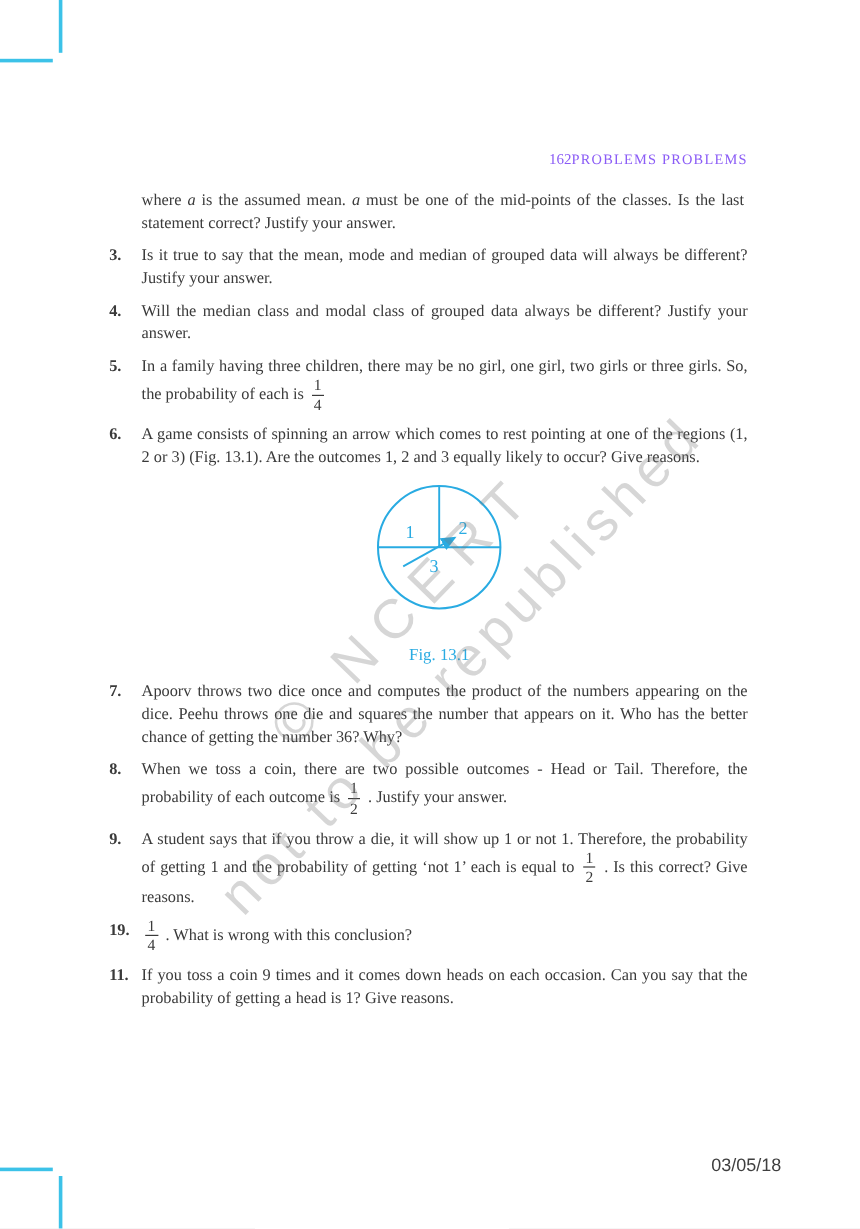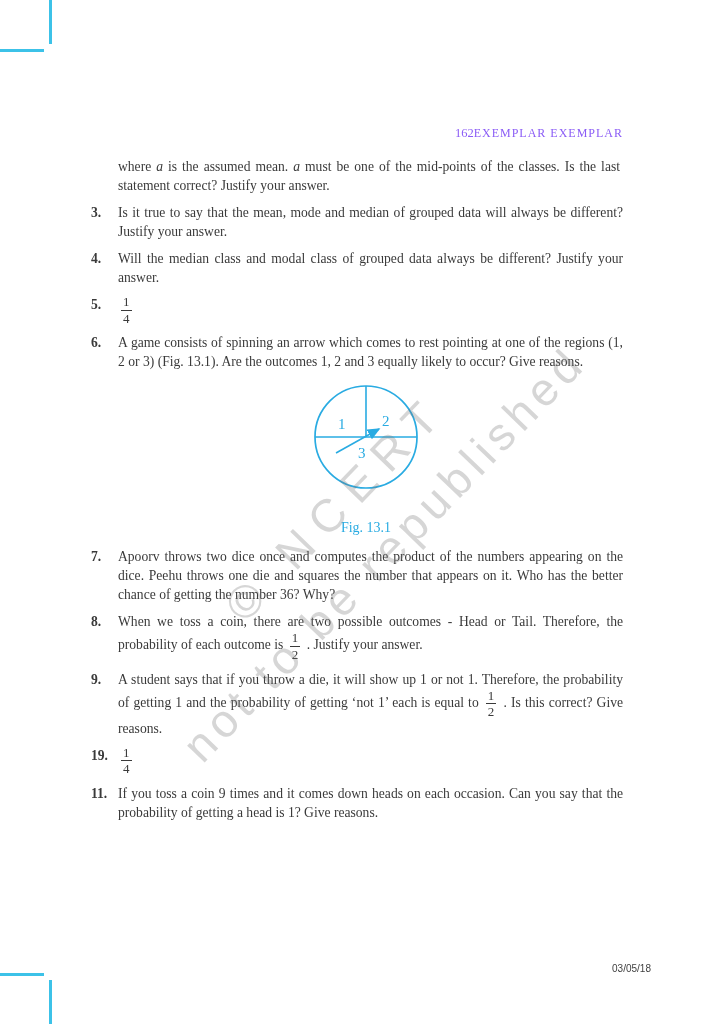--- a/index.html
+++ b/index.html
@@ -68,60 +68,60 @@
     line-height: 1.45;
     z-index: 5;
   }
   .watermark .wm1 { display:block; font-size: 46px; letter-spacing: 13px; }
   .watermark .wm2 { display:block; font-size: 46px; letter-spacing: 6px; }
 
   
   .datestamp {
     position: absolute; top: 963px; right: 66px;
     font-family: "Liberation Sans", sans-serif;
-    font-size: 10px; color: #3f3f3f;
+    font-size: 15px; color: #3f3f3f;
   }
 </style>
 </head>
 <body>
 
 <div class="page">
 
   <div class="crop tl-v"></div>
   <div class="crop tl-h"></div>
   <div class="crop bl-h"></div>
   <div class="crop bl-v"></div>
 
   <div class="watermark">
     <span class="wm1">© NCERT</span>
     <span class="wm2">not to be republished</span>
   </div>
 
   <div class="header">
     <span class="pnumber">162</span>
-    <span class="ptitle">EXEMPLAR  EXEMPLAR</span>
+    <span class="ptitle">PROBLEMS  PROBLEMS</span>
   </div>
 
   <div class="content">
 
     <div class="intro"><span>where </span><i>a</i><span> is the assumed mean.  </span><i>a</i><span> must be one of the mid-points of the classes. Is the last statement correct? Justify your answer.</span></div>
 
     <div class="problem">
       <span class="pnum">3.</span>
       <div class="ptext"><span>Is it true to say that the mean, mode and median of grouped data will always be different? Justify your answer.</span></div>
     </div>
 
     <div class="problem">
       <span class="pnum">4.</span>
       <div class="ptext"><span>Will the median class and modal class of grouped data always be different? Justify your answer.</span></div>
     </div>
 
     <div class="problem">
       <span class="pnum">5.</span>
-      <div class="ptext"><span class="frac"><span class="fn">1</span><span class="fd">4</span></span></div>
+      <div class="ptext"><span>In a family having three children, there may be no girl, one girl, two girls or three girls. So, the probability of each is </span><span class="frac"><span class="fn">1</span><span class="fd">4</span></span></div>
     </div>
 
     <div class="problem">
       <span class="pnum">6.</span>
       <div class="ptext"><span>A game consists of spinning an arrow which comes to rest pointing at one of the regions (1, 2 or 3) (Fig. 13.1). Are the outcomes 1, 2 and 3 equally likely to occur? Give reasons.</span></div>
     </div>
 
     <div class="figure-block">
       <svg width="160" height="116" viewBox="0 0 160 116">
         <defs>
@@ -150,21 +150,21 @@
       <div class="ptext"><span>When we toss a coin, there are two possible outcomes - Head or Tail. Therefore, the probability of each outcome is </span><span class="frac"><span class="fn">1</span><span class="fd">2</span></span><span> . Justify your answer.</span></div>
     </div>
 
     <div class="problem">
       <span class="pnum">9.</span>
       <div class="ptext"><span>A student says that if you throw a die, it will show up 1 or not 1. Therefore, the probability of getting 1 and the probability of getting ‘not 1’ each is equal to </span><span class="frac"><span class="fn">1</span><span class="fd">2</span></span><span> . Is this correct? Give reasons.</span></div>
     </div>
 
     <div class="problem">
       <span class="pnum">19.</span>
-      <div class="ptext"><span class="frac"><span class="fn">1</span><span class="fd">4</span></span></div>
+      <div class="ptext"><span class="frac"><span class="fn">1</span><span class="fd">4</span></span><span> . What is wrong with this conclusion?</span></div>
     </div>
 
     <div class="problem">
       <span class="pnum">11.</span>
       <div class="ptext"><span>If you toss a coin 9 times and it comes down heads on each occasion. Can you say that the probability of getting a head is 1? Give reasons.</span></div>
     </div>
 
   </div>
 
   <div class="datestamp">03/05/18</div>

